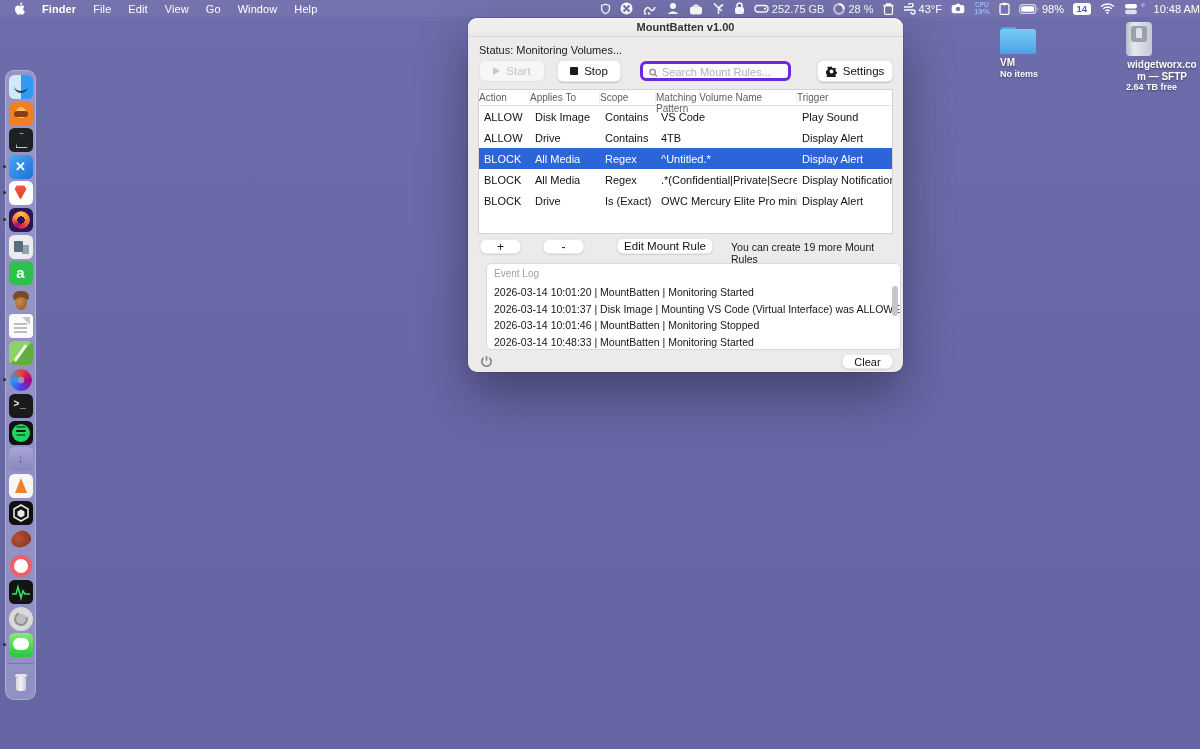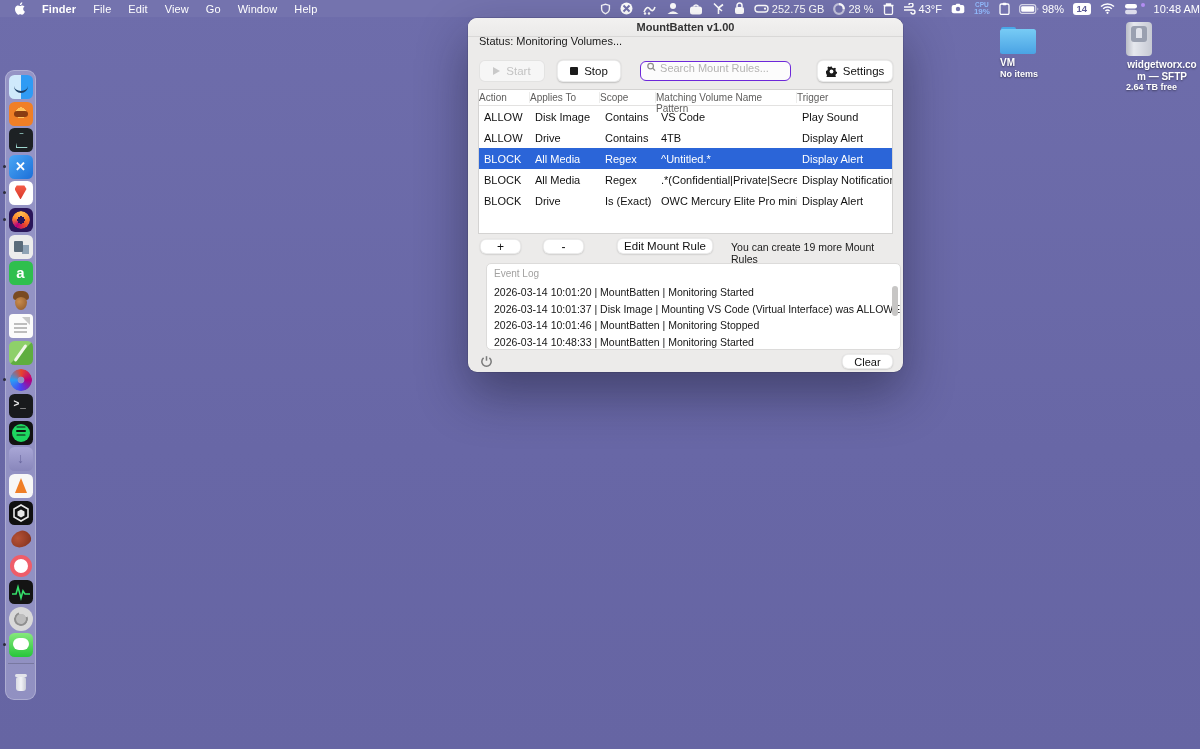--- a/index.html
+++ b/index.html
@@ -82,26 +82,26 @@
   .folder-glyph::before { content:""; position:absolute; left:1px; top:0; width:15px; height:6px; background:#49a8e8; border-radius:2px 2px 0 0; }
   .folder-glyph::after { content:""; position:absolute; left:0; top:2px; right:0; bottom:0; background:linear-gradient(180deg,#77cbf5,#4aa3e4); border-radius:2.5px; }
   .drive-glyph { width:26px; height:34px; position:relative; background:linear-gradient(90deg,#b9bcc6,#e6e8ee 30%,#c6c9d3); border-radius:4px; }
   .drive-glyph::before { content:""; position:absolute; left:5px; top:4px; width:16px; height:16px; background:#9aa0b0; border-radius:3px; }
   .drive-glyph::after { content:""; position:absolute; left:10px; top:6px; width:6px; height:10px; background:#e0e2ea; border-radius:2px 2px 0 0; }
 
   
   .window { position:absolute; left:468px; top:18px; width:435px; height:354px; background:#ecebea; border-radius:9px; box-shadow:0 22px 50px rgba(20,20,40,.45), 0 0 0 0.5px rgba(0,0,0,.2); font-size:11px; color:#111; }
   .titlebar { height:19px; background:linear-gradient(#f2f1f0,#ebeae9); border-bottom:1px solid #d9d8d7; border-radius:9px 9px 0 0; display:flex; align-items:center; justify-content:center; }
   .titlebar .title { font-size:11px; font-weight:700; color:#333; }
-  .status-line { position:absolute; left:11px; top:17px; font-size:11px; color:#1a1a1a; }
+  .status-line { position:absolute; left:11px; top:26px; font-size:11px; color:#1a1a1a; }
   .btn { background:#fff; border:0.5px solid rgba(0,0,0,.08); border-radius:6px; box-shadow:0 0.5px 1.5px rgba(0,0,0,.18); display:flex; align-items:center; justify-content:center; gap:6px; font-size:11.5px; color:#111; cursor:default; }
   .toolbar-row { position:absolute; left:11px; right:10px; top:42px; height:22px; }
   .tb-start { position:absolute; left:0; width:66px; height:22px; color:#c3c3c3; box-shadow:none; background:rgba(255,255,255,.55); }
   .tb-stop { position:absolute; left:78px; width:64px; height:22px; font-weight:500; }
-  .tb-search { position:absolute; left:161px; width:151px; height:20px; top:1px; background:rgba(255,255,255,.85); border:1px solid #6d28d9; border-radius:6px; display:flex; align-items:flex-start; padding:0 6px; gap:4px; }
+  .tb-search { position:absolute; left:161px; width:151px; height:20px; top:1px; background:rgba(255,255,255,.85); border:3px solid #6d28d9; border-radius:6px; display:flex; align-items:flex-end; padding:0 6px; gap:4px; }
   .tb-search input { border:none; outline:none; background:transparent; font-size:11px; width:100%; color:#333; font-family:"Liberation Sans",sans-serif; }
   .tb-search input::placeholder { color:#b4b3b2; }
   .tb-settings { position:absolute; right:0; width:76px; height:22px; }
   .play-tri { width:0; height:0; border-left:7px solid #c9c9c9; border-top:4.5px solid transparent; border-bottom:4.5px solid transparent; }
   .stop-sq { width:8px; height:8px; background:#1b1b1b; border-radius:1px; }
   
   .rule-table { position:absolute; left:10px; top:71px; width:415px; height:145px; background:#fff; border:0.5px solid #d4d3d2; overflow:hidden; }
   .thead { display:flex; height:16px; align-items:center; border-bottom:1px solid #e3e2e1; color:#5f5e5d; font-size:10px; }
   .thead .tc { border-right:1px solid #ececeb; height:11px; line-height:11px; }
   .thead .tc:last-child { border-right:none; }

